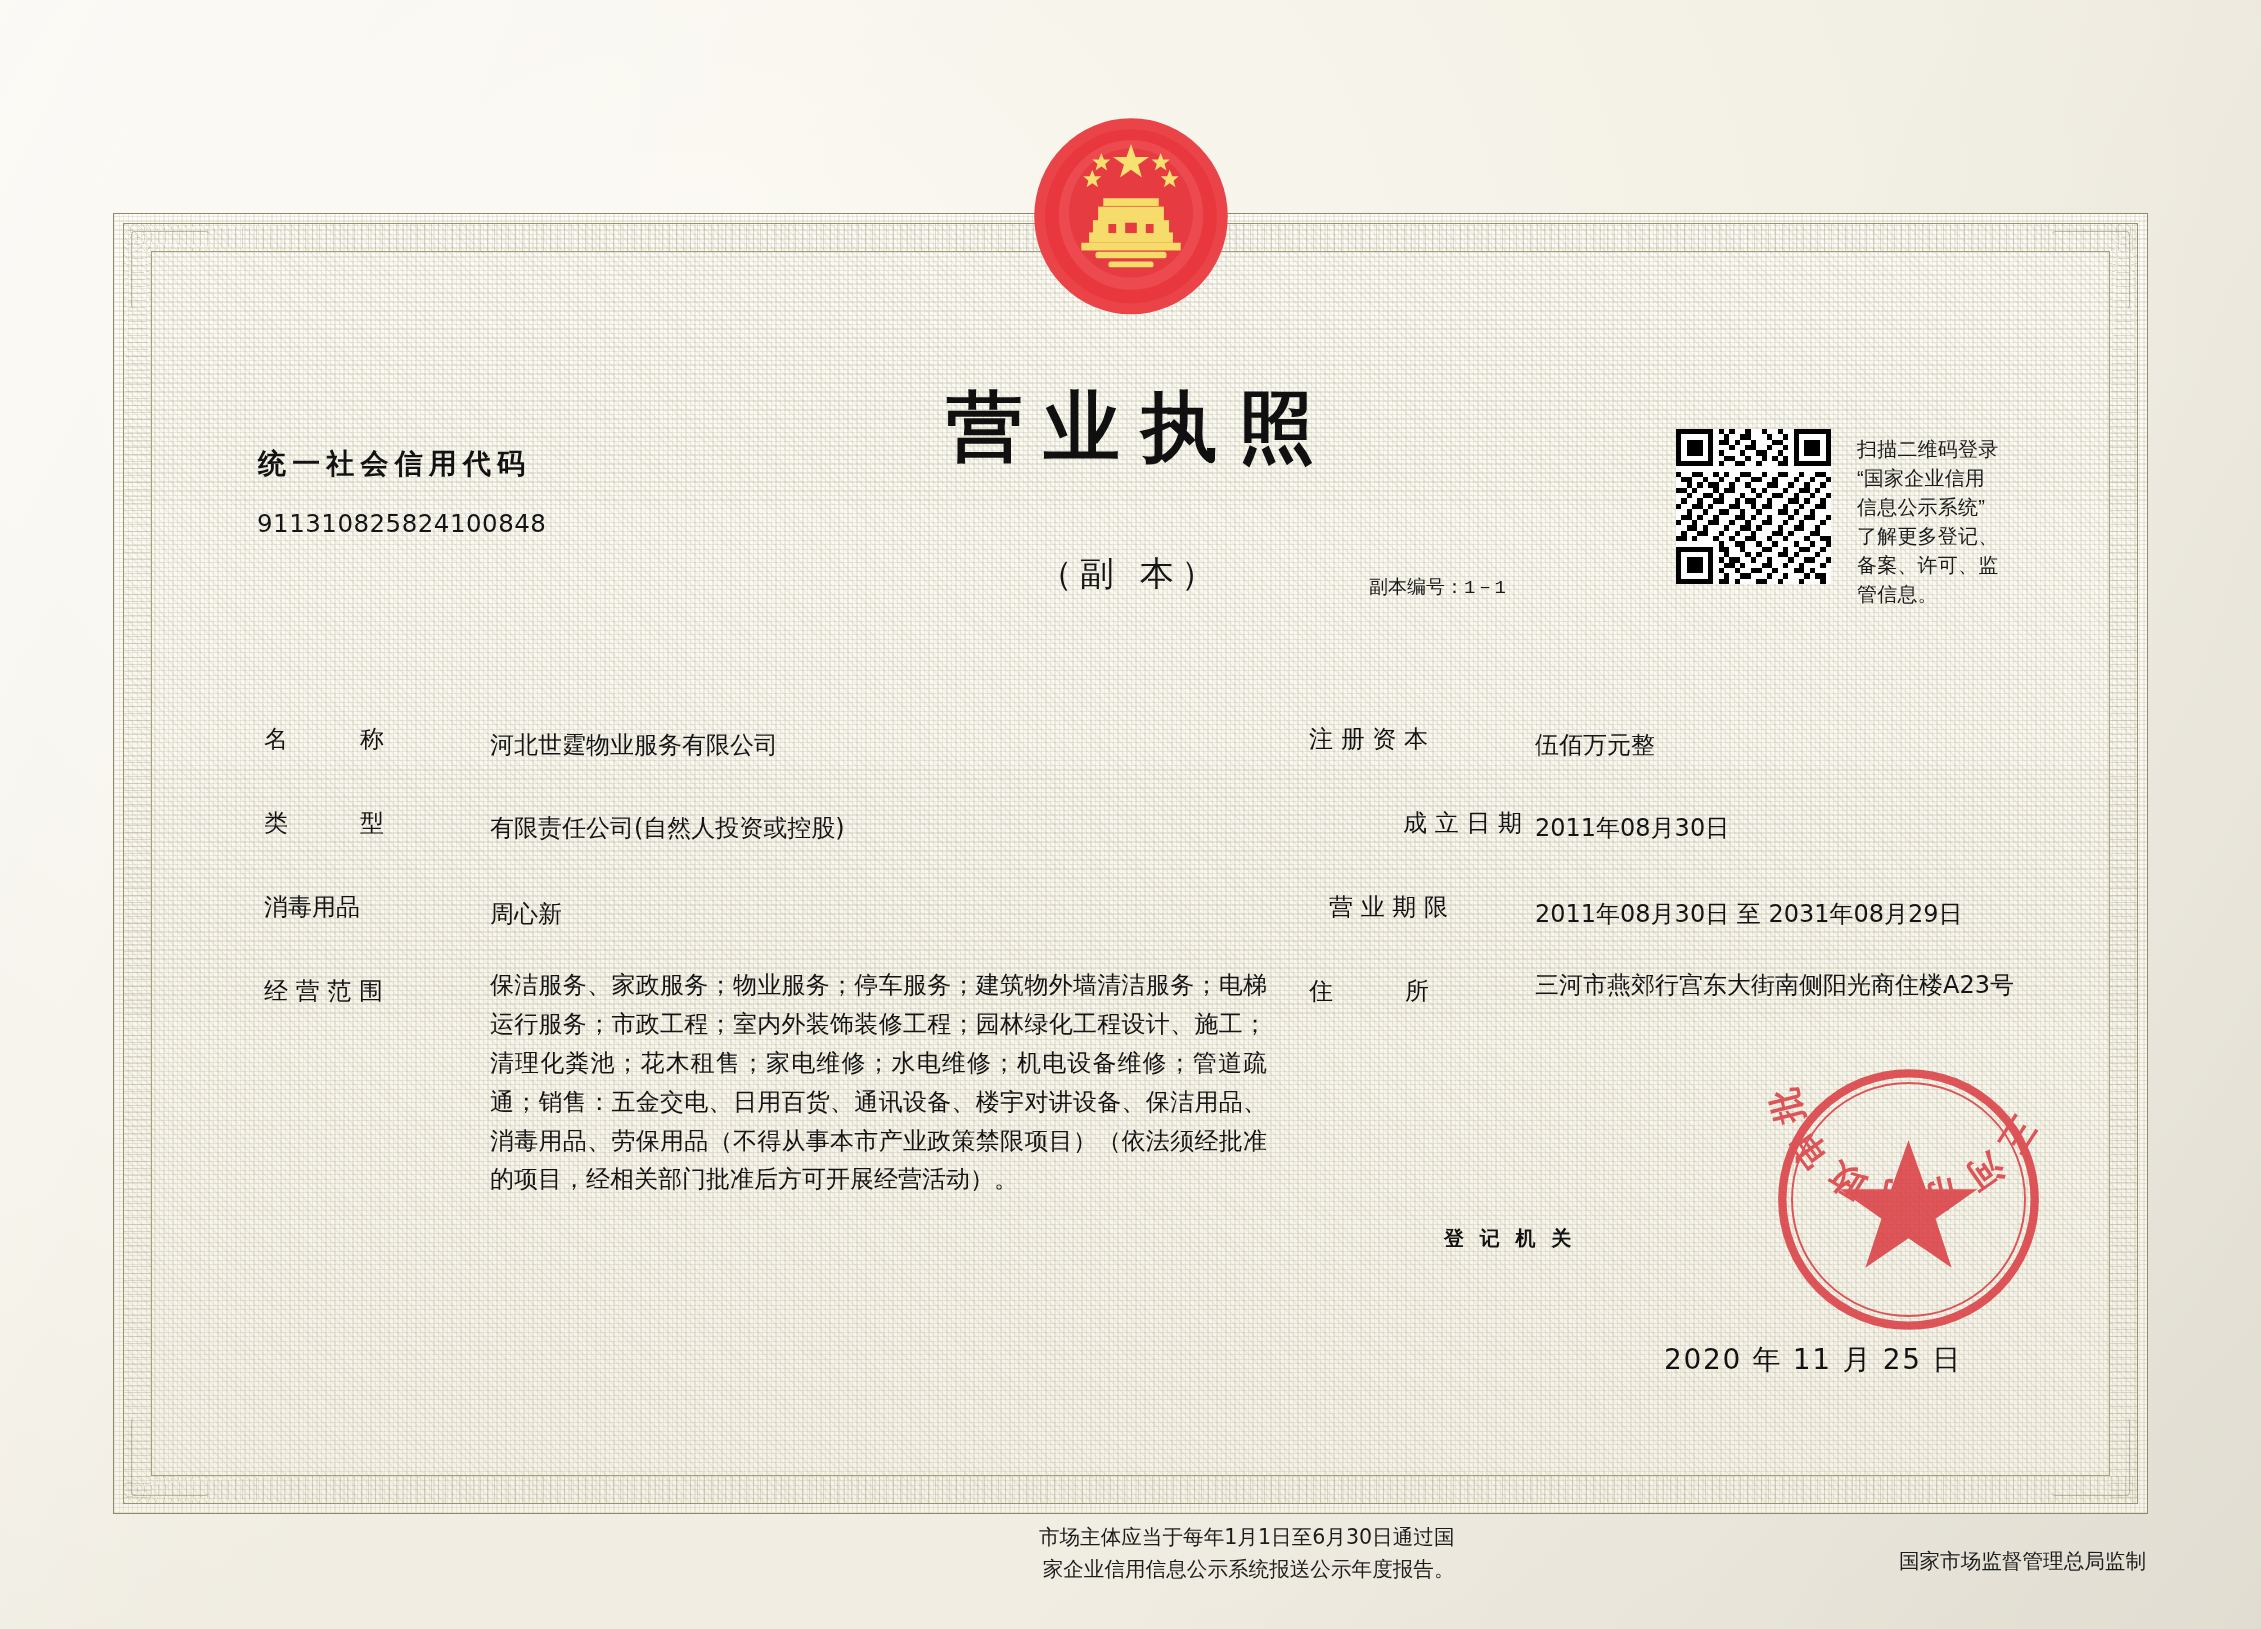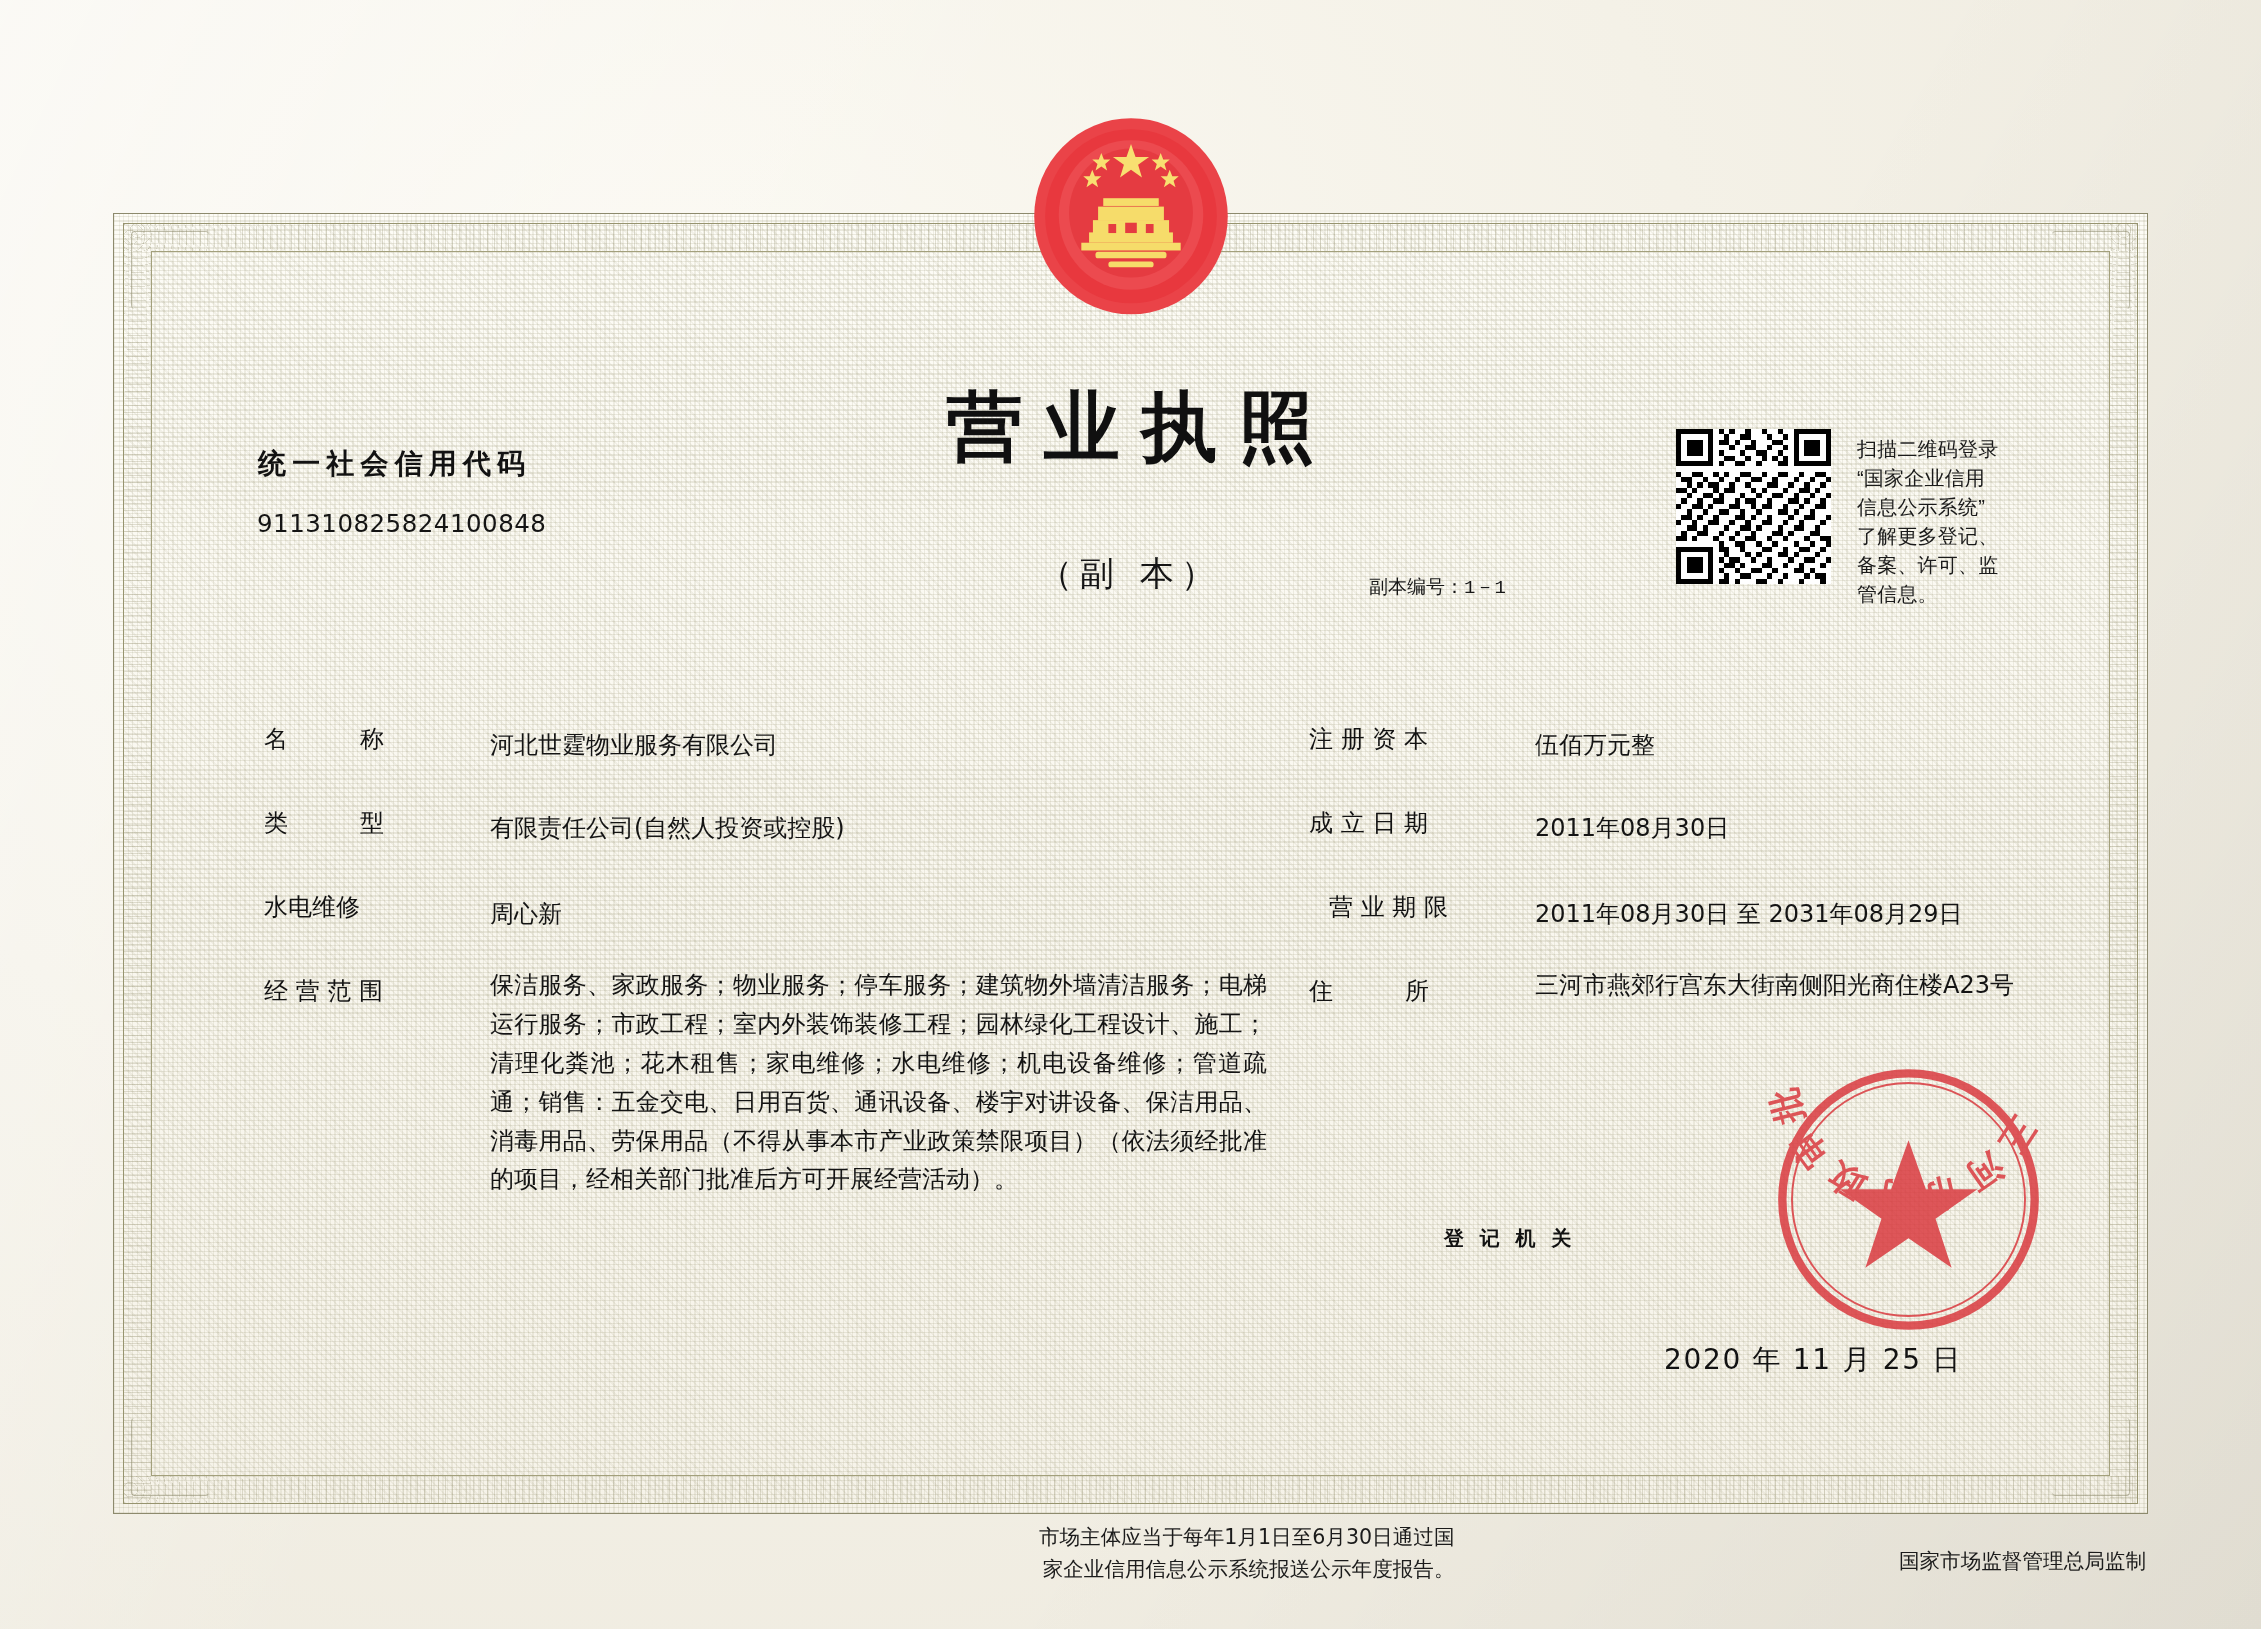--- a/index.html
+++ b/index.html
@@ -491,30 +491,30 @@
     <div>备案、许可、监</div>
     <div>管信息。</div>
   </div>
 
   <div class="fld-label lcol-label" style="top:723px;">名　　　称</div>
   <div class="fld-value lcol-value" style="top:729px;">河北世霆物业服务有限公司</div>
 
   <div class="fld-label lcol-label" style="top:807px;">类　　　型</div>
   <div class="fld-value lcol-value" style="top:812px;">有限责任公司(自然人投资或控股)</div>
 
-  <div class="fld-label lcol-label" style="top:891px;">水电维修</div>
+  <div class="fld-label lcol-label" style="top:891px;">消毒用品</div>
   <div class="fld-value lcol-value" style="top:898px;">周心新</div>
 
   <div class="fld-label lcol-label" style="top:975px;">经 营 范 围</div>
   <div id="scope-text">保洁服务、家政服务；物业服务；停车服务；建筑物外墙清洁服务；电梯运行服务；市政工程；室内外装饰装修工程；园林绿化工程设计、施工；清理化粪池；花木租售；家电维修；水电维修；机电设备维修；管道疏通；销售：五金交电、日用百货、通讯设备、楼宇对讲设备、保洁用品、消毒用品、劳保用品（不得从事本市产业政策禁限项目）（依法须经批准的项目，经相关部门批准后方可开展经营活动）。</div>
 
   <div class="fld-label rcol-label" style="top:723px;">注 册 资 本</div>
   <div class="fld-value rcol-value" style="top:729px;">伍佰万元整</div>
 
-  <div class="fld-label rcol-label" style="top:807px;">成 立 日 期</div>
+  <div class="fld-label rcol-label" style="top:807px;text-align:right;">成 立 日 期</div>
   <div class="fld-value rcol-value" style="top:812px;">2011年08月30日</div>
 
   <div class="fld-label rcol-label" style="top:891px;padding-left:20px;">营 业 期 限</div>
   <div class="fld-value rcol-value" style="top:898px;">2011年08月30日 至 2031年08月29日</div>
 
   <div class="fld-label rcol-label" style="top:975px;">住　　　所</div>
   <div id="addr-text">三河市燕郊行宫东大街南侧阳光商住楼A23号</div>
 
   <div id="reg-authority">登 记 机 关</div>
 

